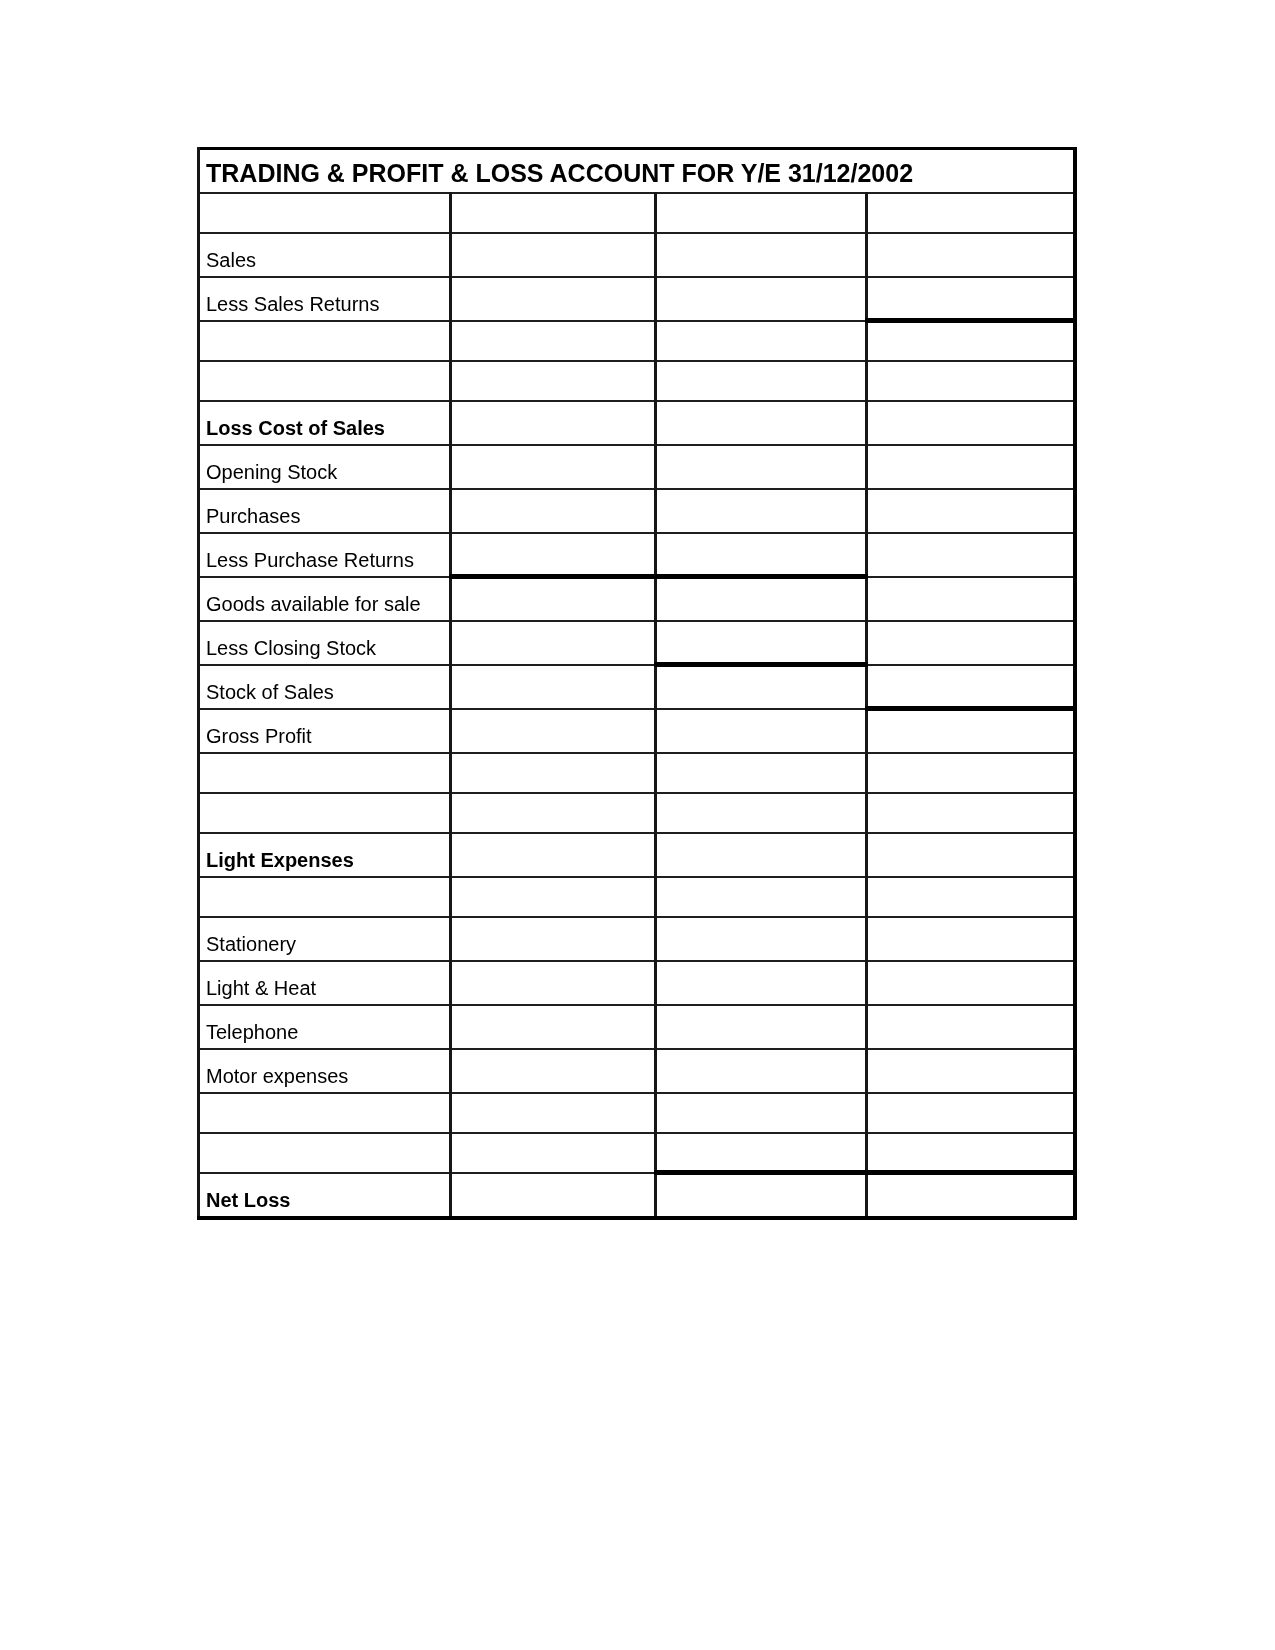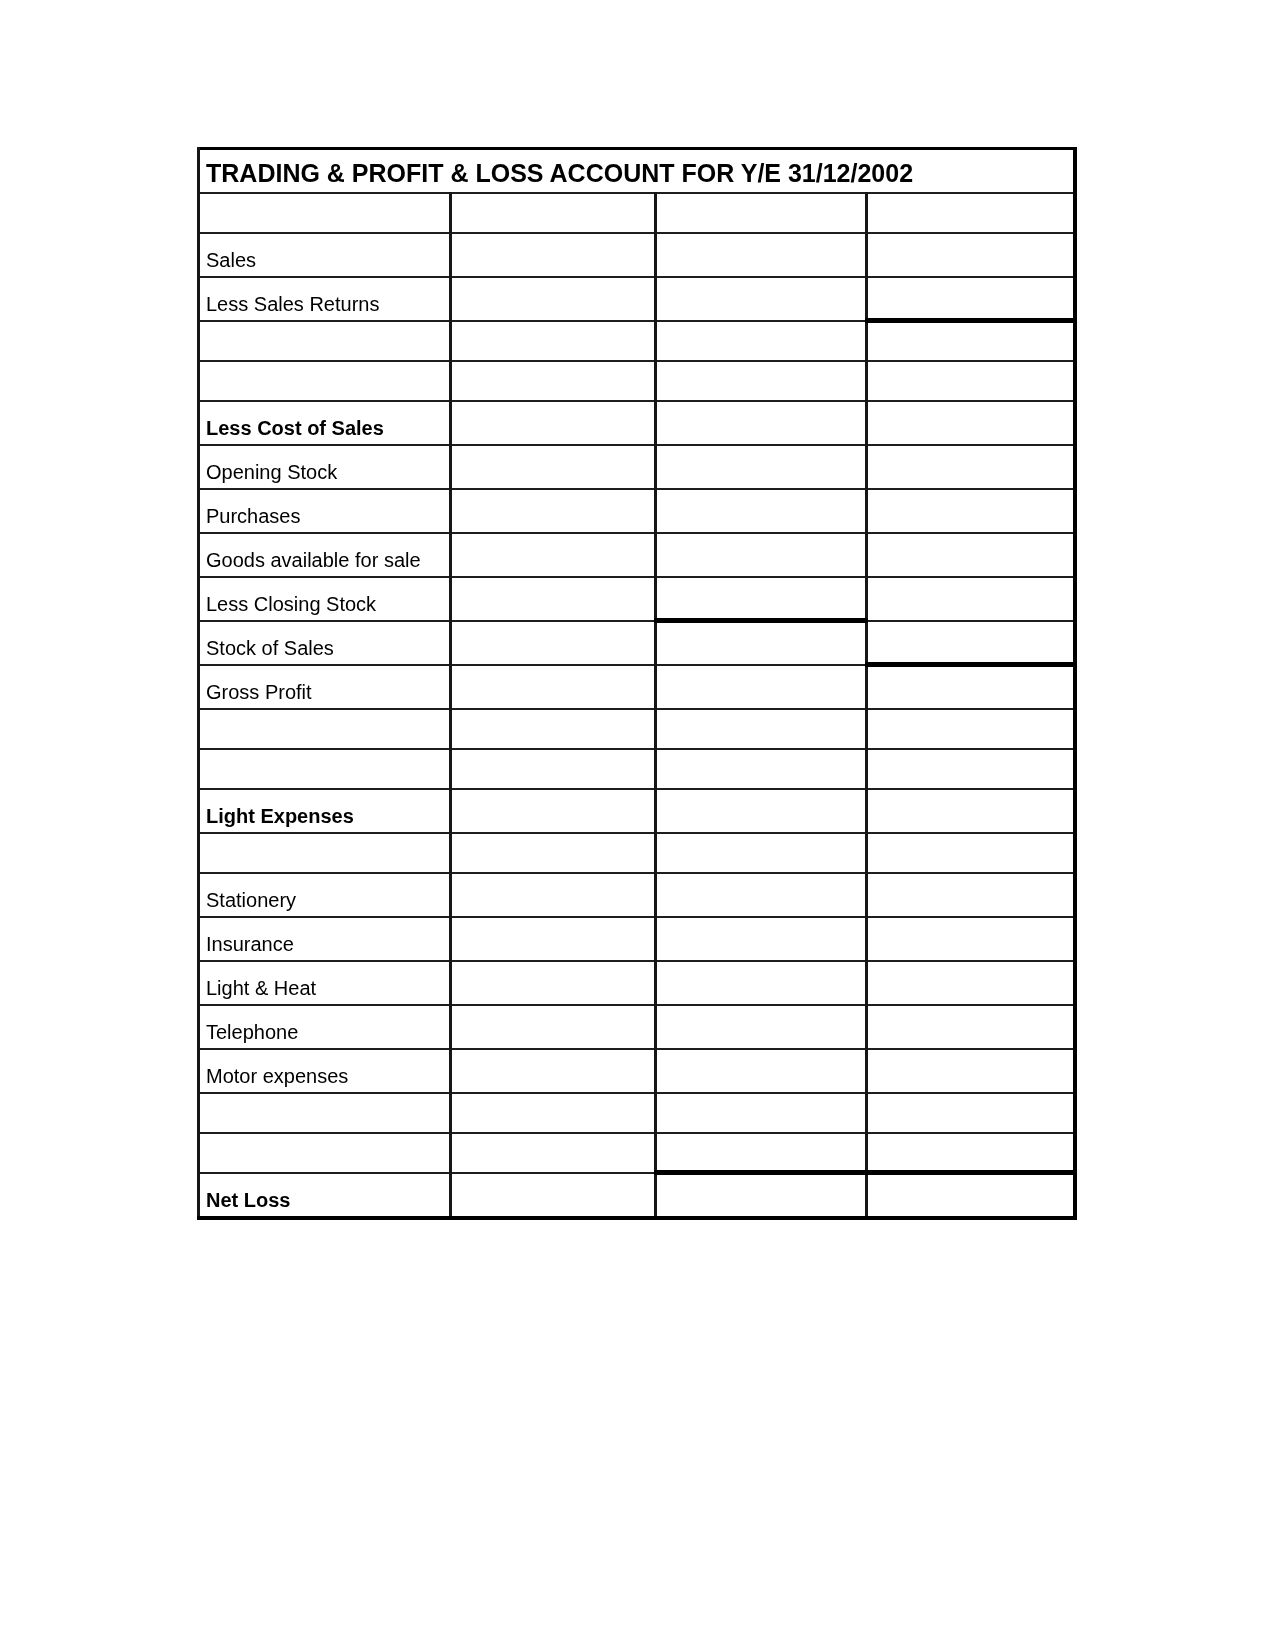--- a/index.html
+++ b/index.html
@@ -105,40 +105,46 @@
     </tr>
 
     <tr>
       <td class="lbl"></td>
       <td></td>
       <td></td>
       <td></td>
     </tr>
 
     <tr>
-      <td class="lbl b">Less Cost of Sales</td>
+      <td class="lbl b">Loss Cost of Sales</td>
       <td></td>
       <td></td>
       <td></td>
     </tr>
 
     <tr>
       <td class="lbl">Opening Stock</td>
       <td></td>
       <td></td>
       <td></td>
     </tr>
 
     <tr>
       <td class="lbl">Purchases</td>
       <td></td>
       <td></td>
       <td></td>
     </tr>
 
+    <tr>
+      <td class="lbl">Less Purchase Returns</td>
+      <td class="thickb"></td>
+      <td class="thickb"></td>
+      <td></td>
+    </tr>
 
     <tr>
       <td class="lbl">Goods available for sale</td>
       <td></td>
       <td></td>
       <td></td>
     </tr>
 
     <tr>
       <td class="lbl">Less Closing Stock</td>
@@ -190,26 +196,20 @@
     </tr>
 
     <tr>
       <td class="lbl">Stationery</td>
       <td></td>
       <td></td>
       <td></td>
     </tr>
 
 
-    <tr>
-      <td class="lbl">Insurance</td>
-      <td></td>
-      <td></td>
-      <td></td>
-    </tr>
 
     <tr>
       <td class="lbl">Light &amp; Heat</td>
       <td></td>
       <td></td>
       <td></td>
     </tr>
 
     <tr>
       <td class="lbl">Telephone</td>

